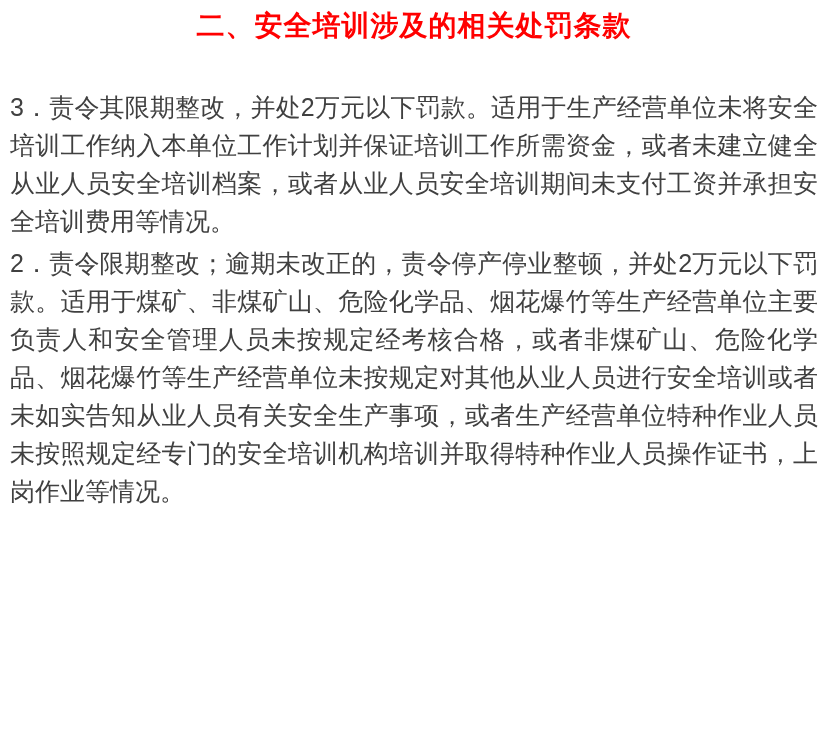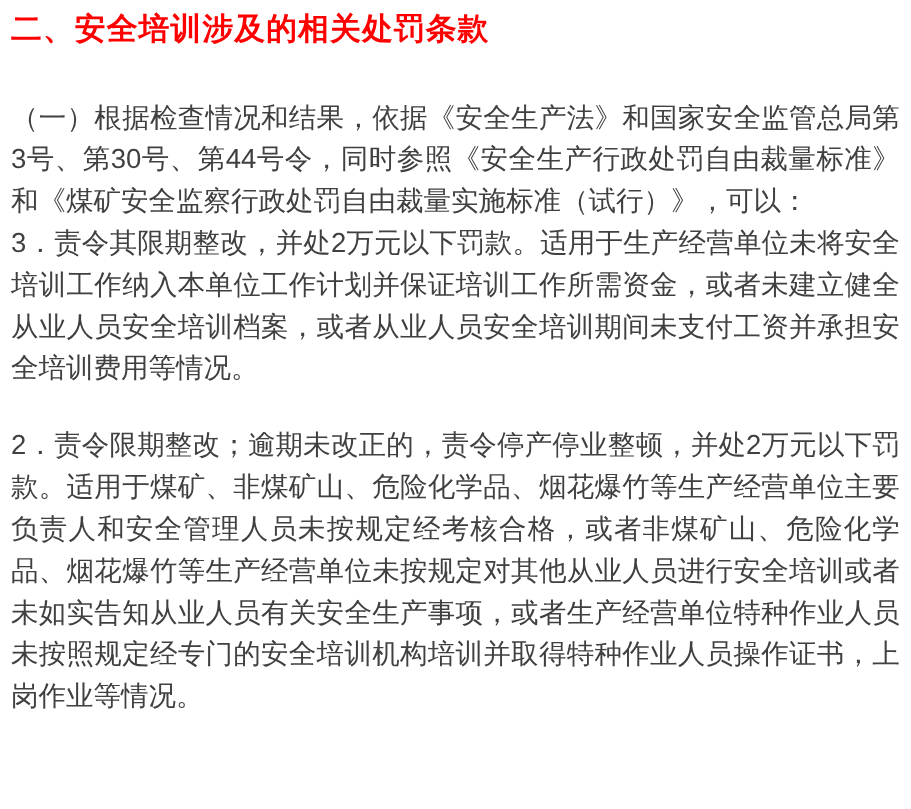--- a/index.html
+++ b/index.html
@@ -14,40 +14,40 @@
     padding: 8px 10px 0 10px;
     background: #ffffff;
     font-family: "Liberation Sans", "DejaVu Sans", sans-serif;
   }
   .title {
     margin: 0 0 44px 0;
     font-size: 28px;
     line-height: 36px;
     font-weight: bold;
     color: #ff0000;
+    text-align: center;
     letter-spacing: 1px;
   }
   .para {
     margin: 0;
     font-size: 25px;
     line-height: 38px;
     color: #404040;
     text-align: justify;
     text-justify: inter-ideograph;
     word-break: break-all;
   }
   .spaced {
-    margin-top: 32px;
+    margin-top: 4px;
   }
 </style>
 </head>
 <body>
 
 <div class="doc">
   <h1 class="title">二、安全培训涉及的相关处罚条款</h1>
 
-  <p class="para">（一）根据检查情况和结果，依据《安全生产法》和国家安全监管总局第3号、第30号、第44号令，同时参照《安全生产行政处罚自由裁量标准》和《煤矿安全监察行政处罚自由裁量实施标准（试行）》，可以：</p>
 
   <p class="para">3．责令其限期整改，并处2万元以下罚款。适用于生产经营单位未将安全培训工作纳入本单位工作计划并保证培训工作所需资金，或者未建立健全从业人员安全培训档案，或者从业人员安全培训期间未支付工资并承担安全培训费用等情况。</p>
 
   <p class="para spaced">2．责令限期整改；逾期未改正的，责令停产停业整顿，并处2万元以下罚款。适用于煤矿、非煤矿山、危险化学品、烟花爆竹等生产经营单位主要负责人和安全管理人员未按规定经考核合格，或者非煤矿山、危险化学品、烟花爆竹等生产经营单位未按规定对其他从业人员进行安全培训或者未如实告知从业人员有关安全生产事项，或者生产经营单位特种作业人员未按照规定经专门的安全培训机构培训并取得特种作业人员操作证书，上岗作业等情况。</p>
 
 </div>
 
 </body></html>

